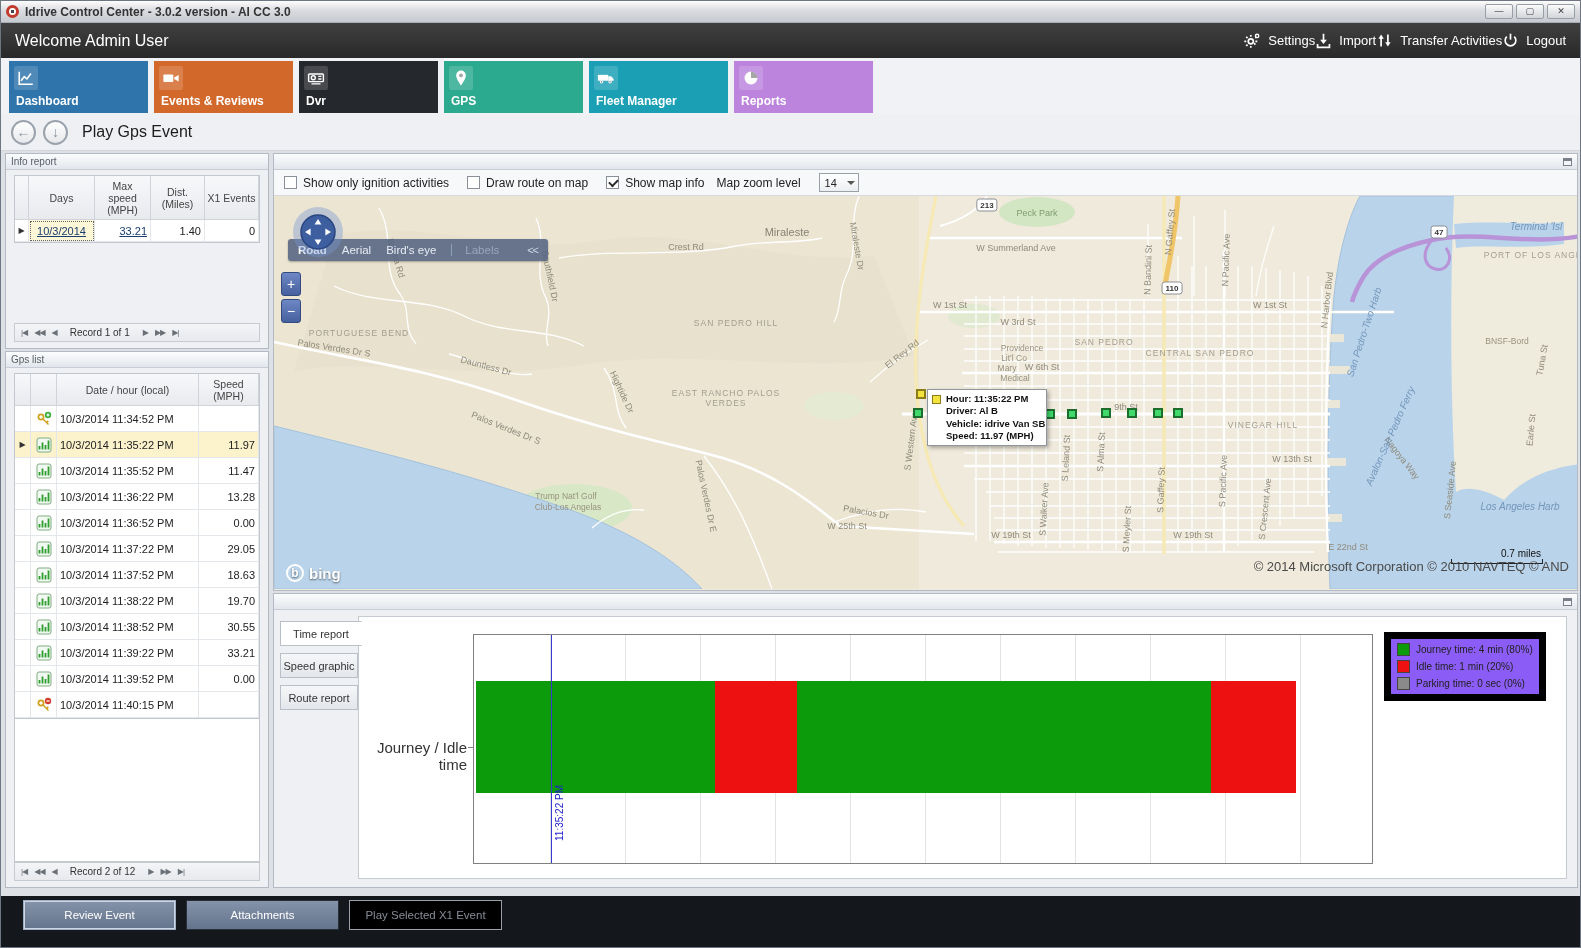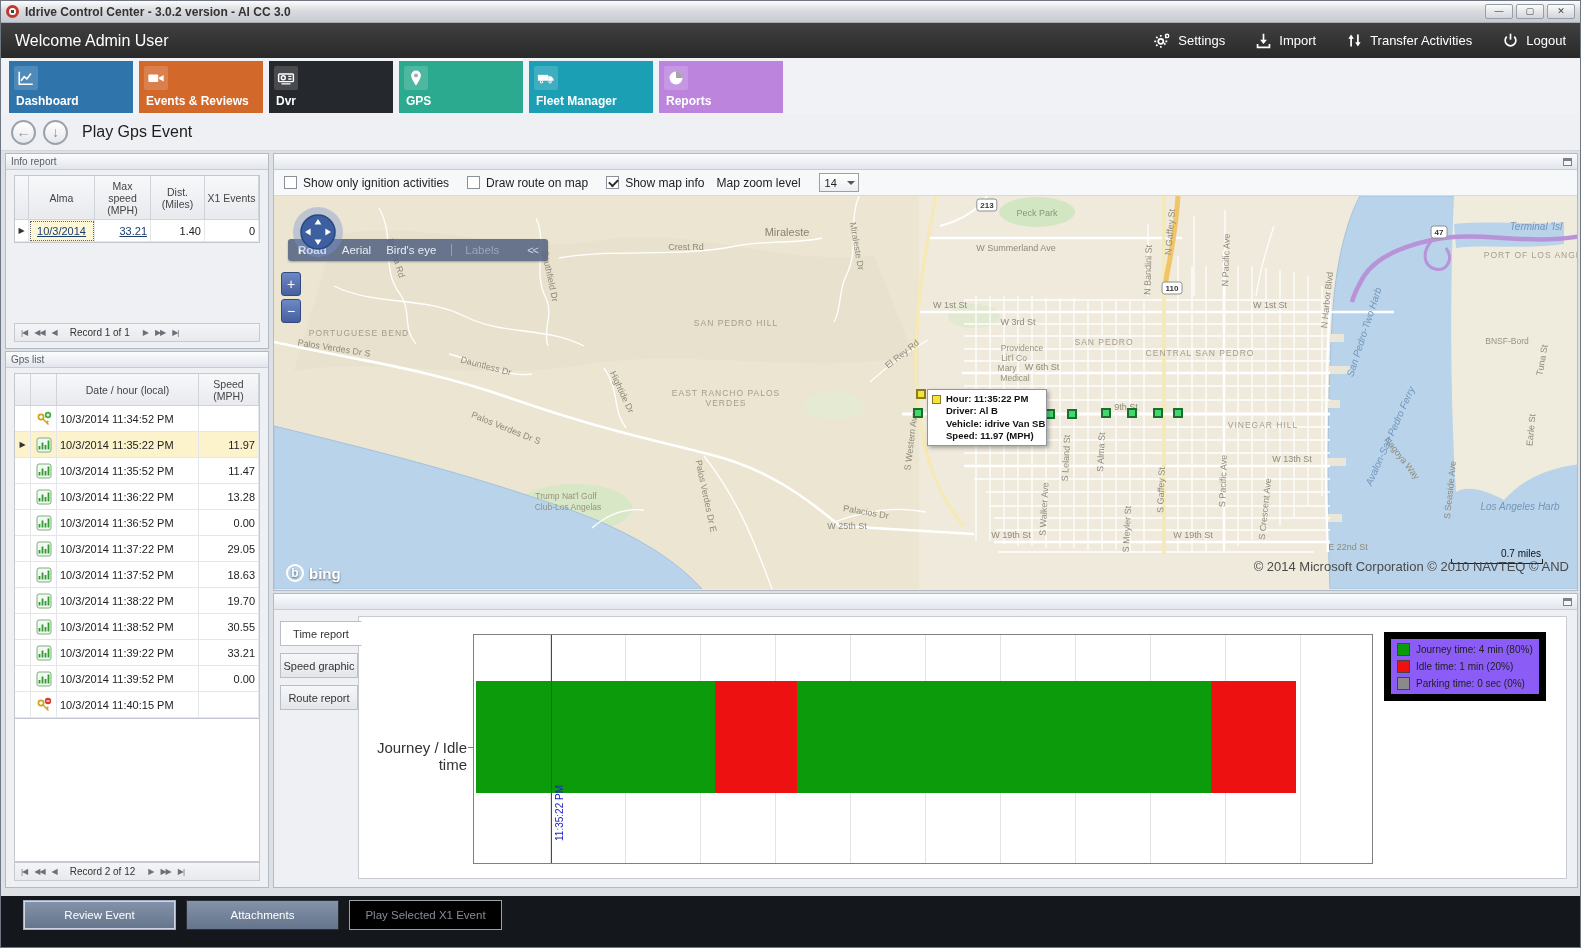--- a/index.html
+++ b/index.html
@@ -19,28 +19,28 @@
   .win-btns { margin-left:auto; display:flex; gap:3px; }
   .win-btn { width:28px; height:15px; background:linear-gradient(#fbfbfb,#d2d5da);
     border:1px solid #989ea6; border-radius:2px; font-size:9px; line-height:13px;
     text-align:center; color:#444; cursor:default; }
 
   
   .topbar { position:absolute; top:22px; left:0; right:0; height:35px;
     background:linear-gradient(#404040,#292929); color:#fff;
     display:flex; align-items:center; padding:0 14px; z-index:40;}
   .welcome { font-size:16px; }
-  .tb-actions { margin-left:auto; display:flex; gap:30px; align-items:center; }
+  .tb-actions { margin-left:auto; display:flex; align-items:center; }
   .tb-action { display:flex; align-items:center; gap:7px; font-size:13px; cursor:pointer; }
   .tb-ico svg { width:17px; height:17px; display:block; }
 
   
   .navrow { position:absolute; top:57px; left:0; right:0; height:56px;
     background:#f1f2f5; display:flex; gap:6px; padding:3px 0 0 8px; }
-  .tile { width:124px; height:52px; position:relative; color:#fff; cursor:pointer; }
+  .tile { width:139px; height:52px; position:relative; color:#fff; cursor:pointer; }
   .tile.active { box-shadow:0 -3px 0 #fafbfd;text-align:right; }
   .tile-ico { position:absolute; top:5px; left:5px; width:24px; height:24px;
     background:rgba(255,255,255,.16); border-radius:2px;
     display:flex; align-items:center; justify-content:center; }
   .tile-ico svg { width:18px; height:18px; }
   .tile-label { position:absolute; left:7px; bottom:5px; font-size:12px; font-weight:bold; }
 
   
   .subheader { position:absolute; top:113px; left:0; right:0; height:37px;
     background:#eef0f3; border-bottom:1px solid #d2d5da;
@@ -336,21 +336,21 @@
   <div class="content">
 
     <div class="panel" id="info-panel">
       <div class="panel-title">
           <span>Info report</span>
         </div>
       <div class="panel-body">
         <div class="tbl">
           <div class="hrow">
               <div class="c state"></div>
-              <div class="c col0">Alma</div>
+              <div class="c col0">Days</div>
               <div class="c col1">Max speed (MPH)</div>
               <div class="c col2">Dist. (Miles)</div>
               <div class="c col3">X1 Events</div>
             </div>
           <div class="grow">
             <div class="c state">▶</div>
             <div class="c col0 focus-cell">
                 <span class="lnk">10/3/2014</span>
               </div>
             <div class="c col1 num">

